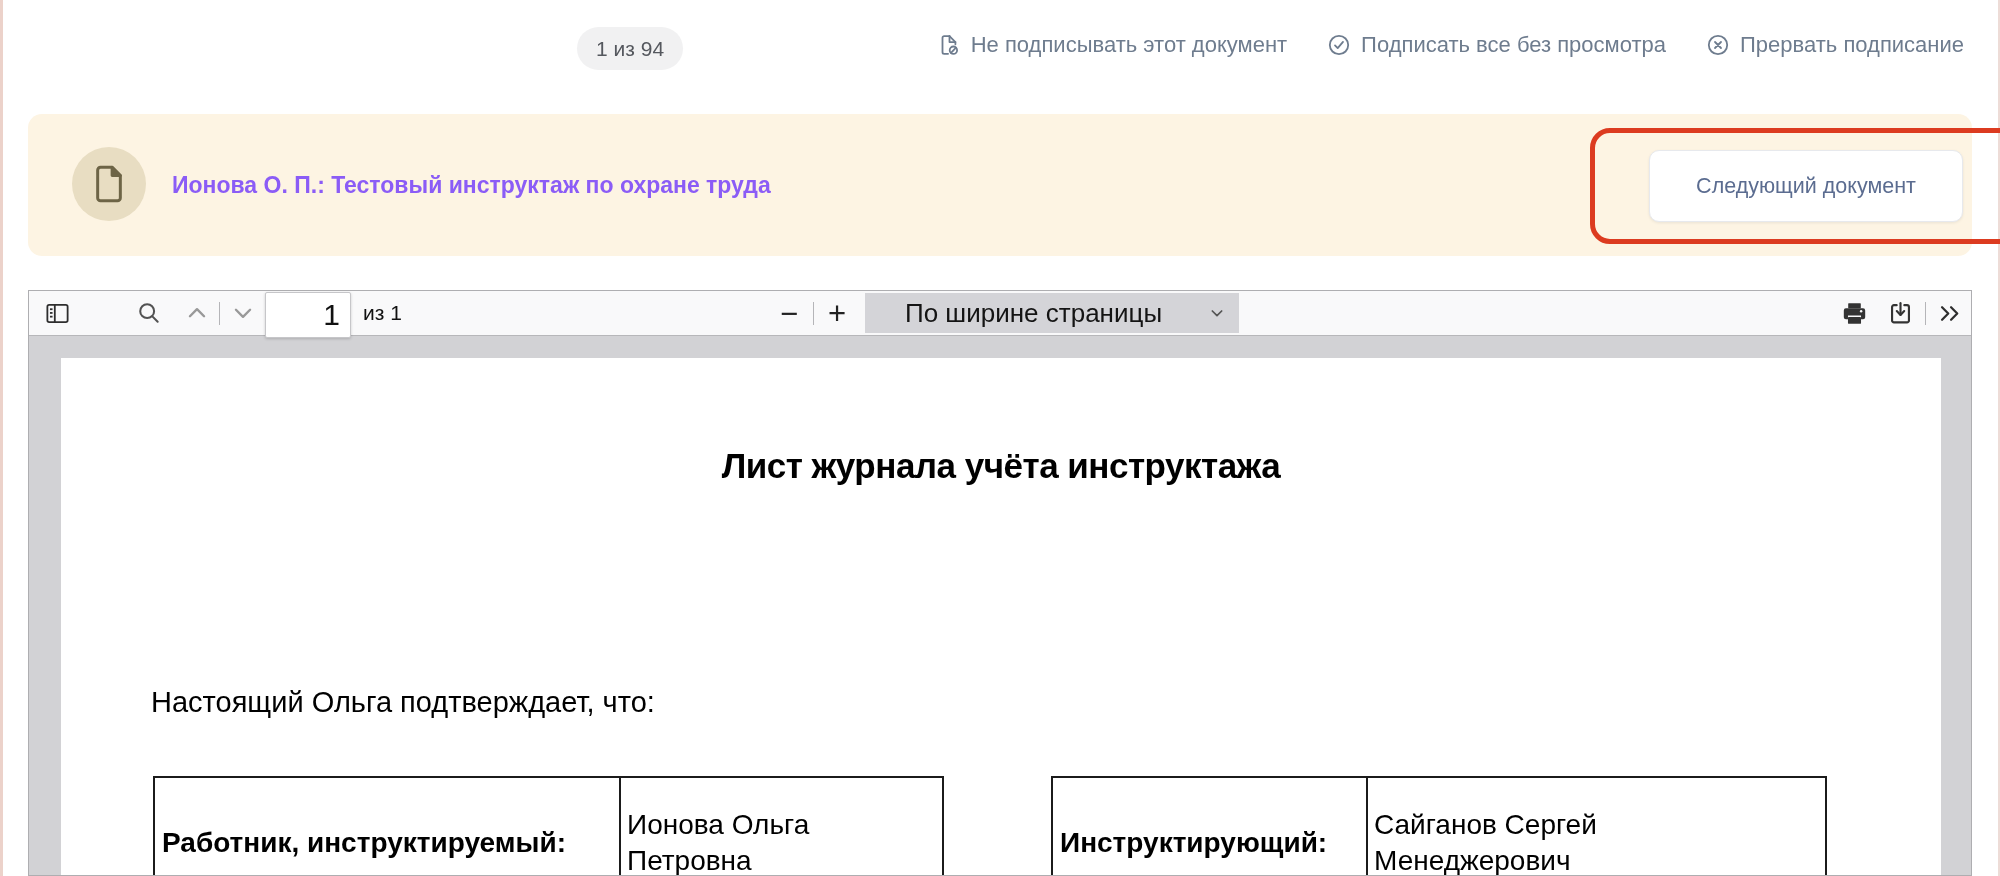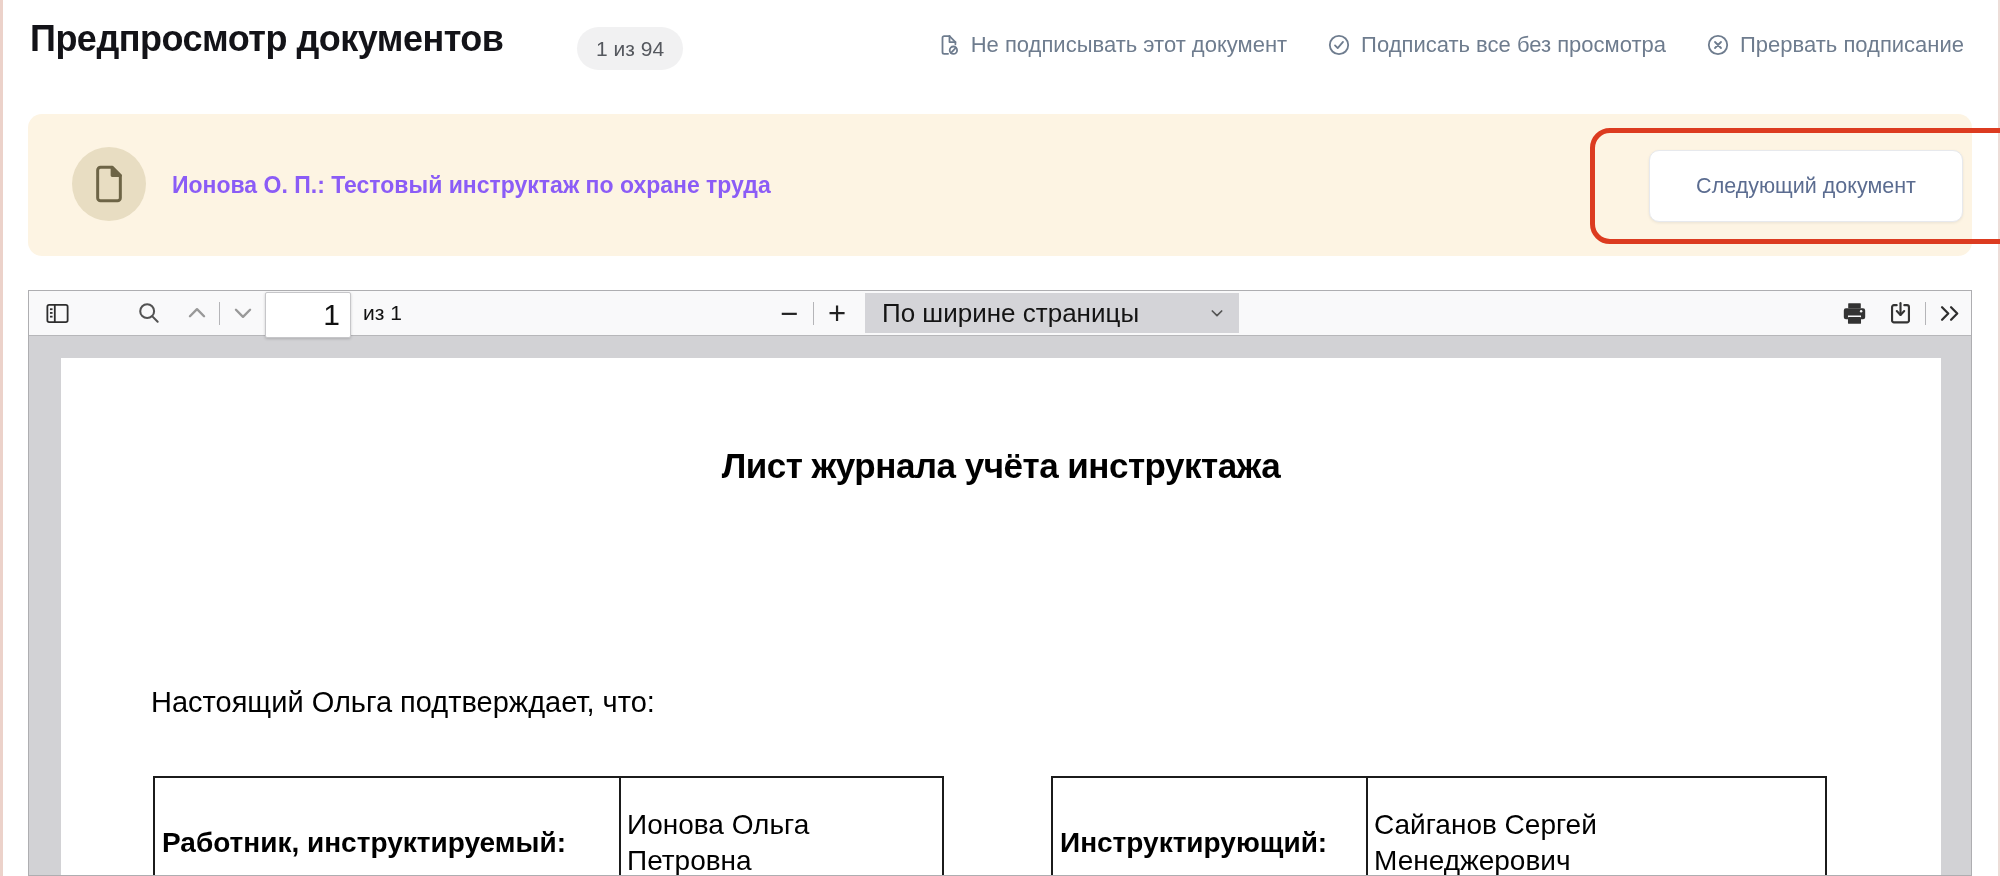--- a/index.html
+++ b/index.html
@@ -46,21 +46,21 @@
       justify-content:center;background:none;border:none;cursor:pointer;color:#3a3a3a;}
   .tb-divider{position:absolute;top:11px;width:1px;height:23px;background:#b5b5b8;}
   .page-input{position:absolute;left:236px;top:1px;width:86px;height:46px;z-index:3;
               background:#fff;border:1px solid #c6c6c9;border-radius:2px;
               box-shadow:0 1px 3px rgba(0,0,0,.18);font-size:30px;text-align:right;
               padding-right:10px;color:#111;font-family:inherit;}
   .page-total{position:absolute;left:334px;top:50%;transform:translateY(-50%);
               font-size:21px;color:#111;}
   .zoom-btn{font-size:31px;color:#222;width:32px;line-height:1;font-family:inherit;}
   .zoom-select{position:absolute;left:836px;top:2px;width:374px;height:40px;
-               background:#d4d4d8;display:flex;align-items:center;cursor:pointer;}
+               background:#d4d4d8;display:flex;align-items:center;cursor:pointer;padding-left:23px;}
   .zoom-select-label{font-size:26px;color:#141414;padding-left:17px;flex:1;white-space:nowrap;}
   .zoom-select svg{margin-right:14px;}
 
   .canvas{position:absolute;left:0;right:0;top:45px;bottom:0;background:var(--viewer-bg);
           overflow:hidden;}
   .sheet{position:absolute;left:32px;top:22px;width:1880px;height:680px;background:#fff;}
   .doc-title{position:absolute;left:0;top:88px;width:100%;text-align:center;
              font-size:35px;font-weight:700;color:#000;letter-spacing:-.5px;}
   .doc-intro{position:absolute;left:90px;top:328px;font-size:29px;color:#000;}
   .doc-table{position:absolute;top:418px;border-collapse:collapse;}
@@ -72,21 +72,20 @@
   .t-left{left:92px;}
   .t-right{left:990px;}
   .t-left .lbl{width:466px;}  .t-left .val{width:323px;}  .t-left .val span{max-width:230px;}
   .t-right .lbl{width:315px;} .t-right .val{width:459px;} .t-right .val span{max-width:280px;}
 </style>
 </head>
 <body>
 
 <div class="page">
 
-  <h1 class="app-title">Предпросмотр документов</h1>
   <span class="badge">1 из 94</span>
 
   <nav class="actions">
     <a class="action">
       <span>
         <svg width="24" height="24" viewBox="0 0 24 24" fill="none" stroke="currentColor" stroke-width="1.8" stroke-linecap="round" stroke-linejoin="round">
           <path d="M12.5 3.2H7.1a1.6 1.6 0 0 0-1.6 1.6v14.4a1.6 1.6 0 0 0 1.6 1.6h4"></path>
           <path d="M12.5 3.2l5.9 5.9v2.2"></path>
           <path d="M12.5 3.2v5.9h5.9"></path>
           <circle cx="16.4" cy="17.2" r="3.7"></circle>

